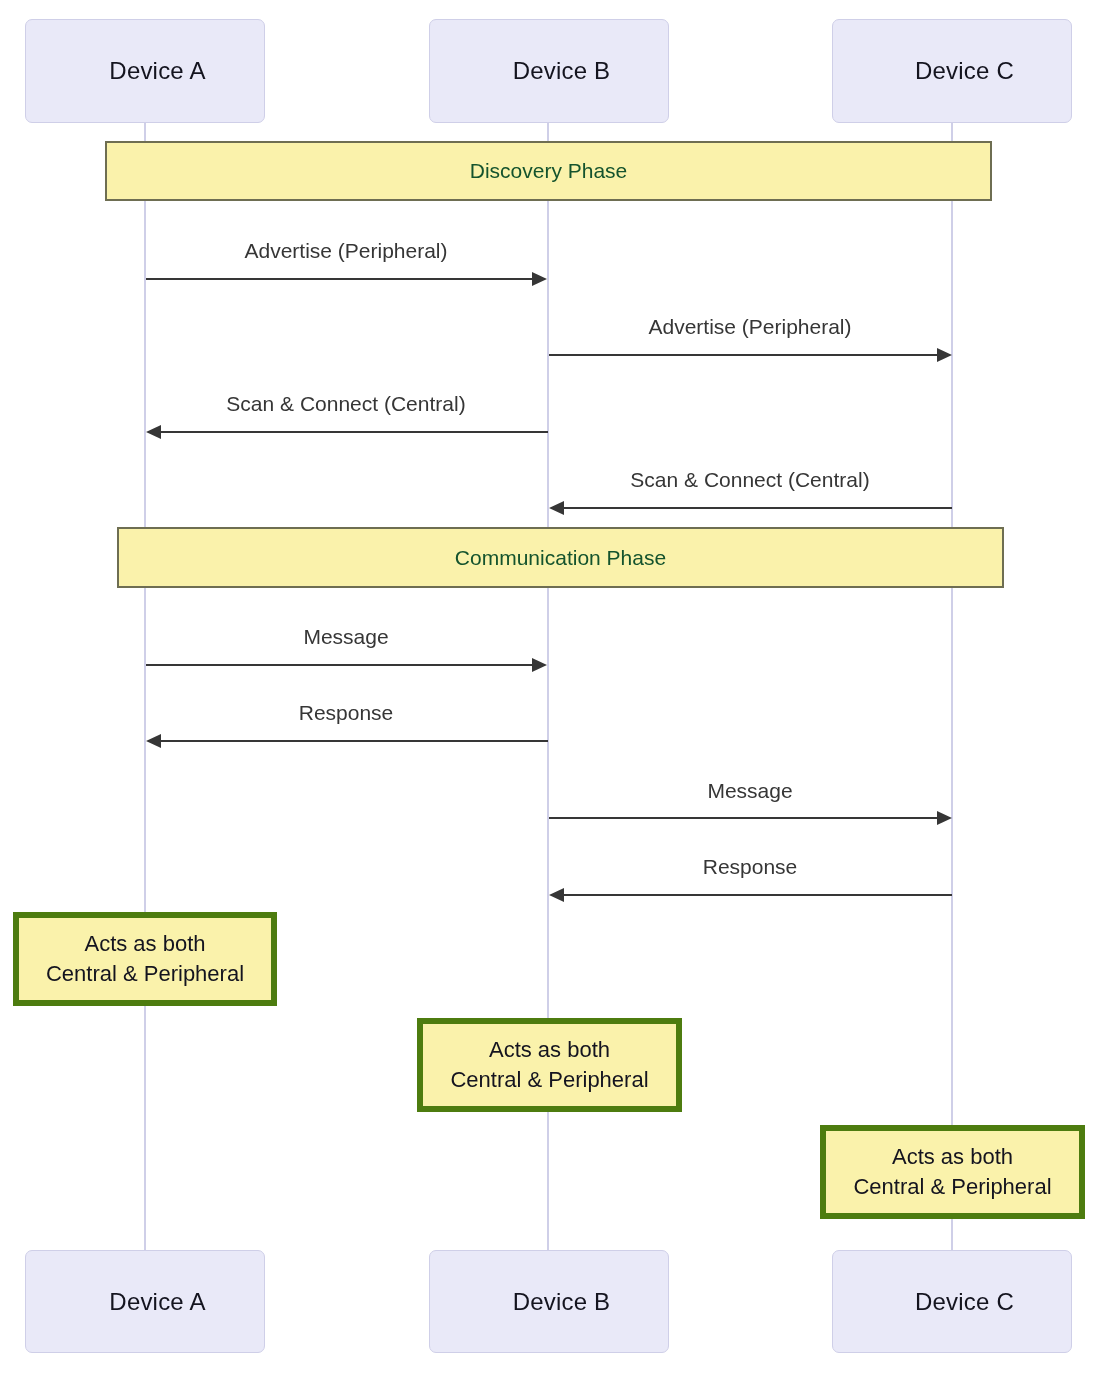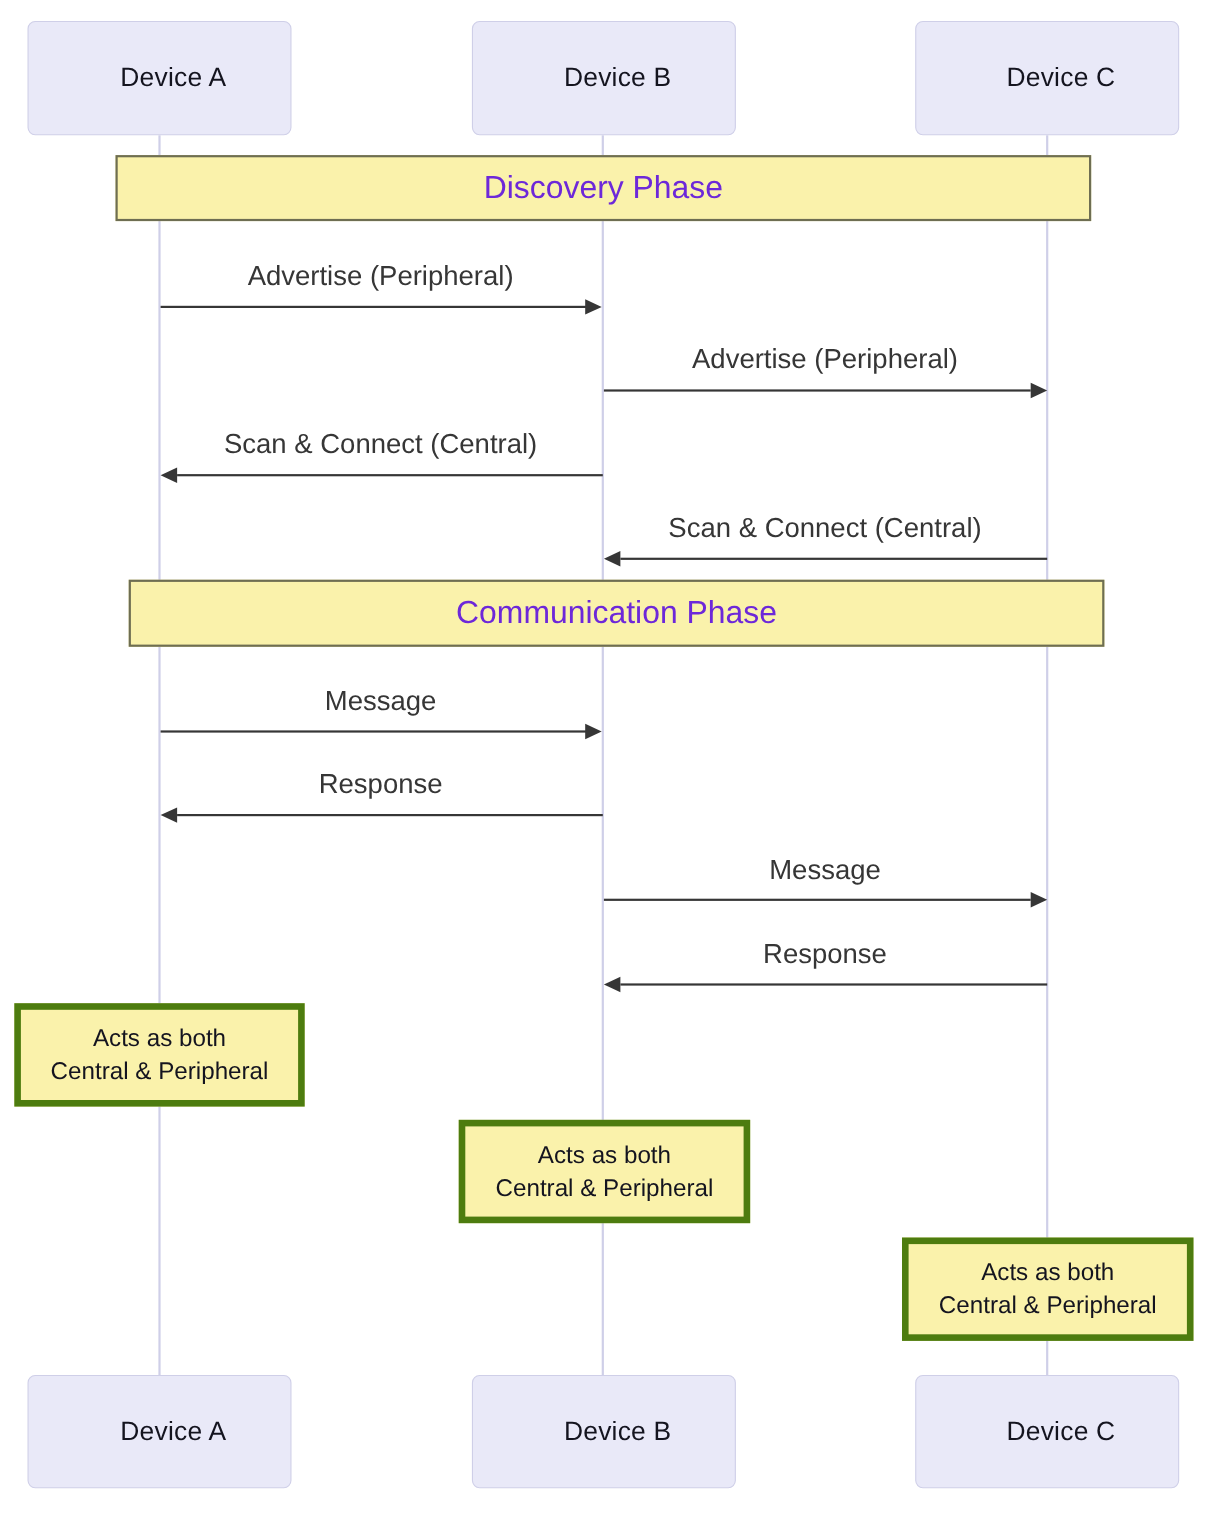--- a/index.html
+++ b/index.html
@@ -35,43 +35,43 @@
   .phase-banner{
     position:absolute;
     left:105px;width:887px;height:60px;
     background:#faf2ab;
     border:2px solid #6e6e52;
     display:flex;align-items:center;justify-content:center;
     z-index:2;
     box-sizing:border-box;
   }
   .phase-banner .phase-label{
-    font-size:29px;
-    color:#6d28d9;
+    font-size:21px;
+    color:#14532d;
   }
   .note-box{
     position:absolute;
     width:265px;height:94px;
     background:#faf2ab;
     border:6px solid #4d7c0f;
     display:flex;flex-direction:column;align-items:center;justify-content:center;
     z-index:2;
     box-sizing:border-box;
     text-align:center;
   }
   .note-box .note-line{
     font-size:22px;
     line-height:30px;
     color:#14141f;
     white-space:nowrap;
   }
   .msg-label{
     position:absolute;
     transform:translateX(-50%);
-    font-size:25px;
+    font-size:21px;
     color:#363636;
     white-space:nowrap;
     z-index:1;
     line-height:26px;
   }
   .msg-line{
     position:absolute;
     height:2px;
     background:#363636;
     z-index:1;

